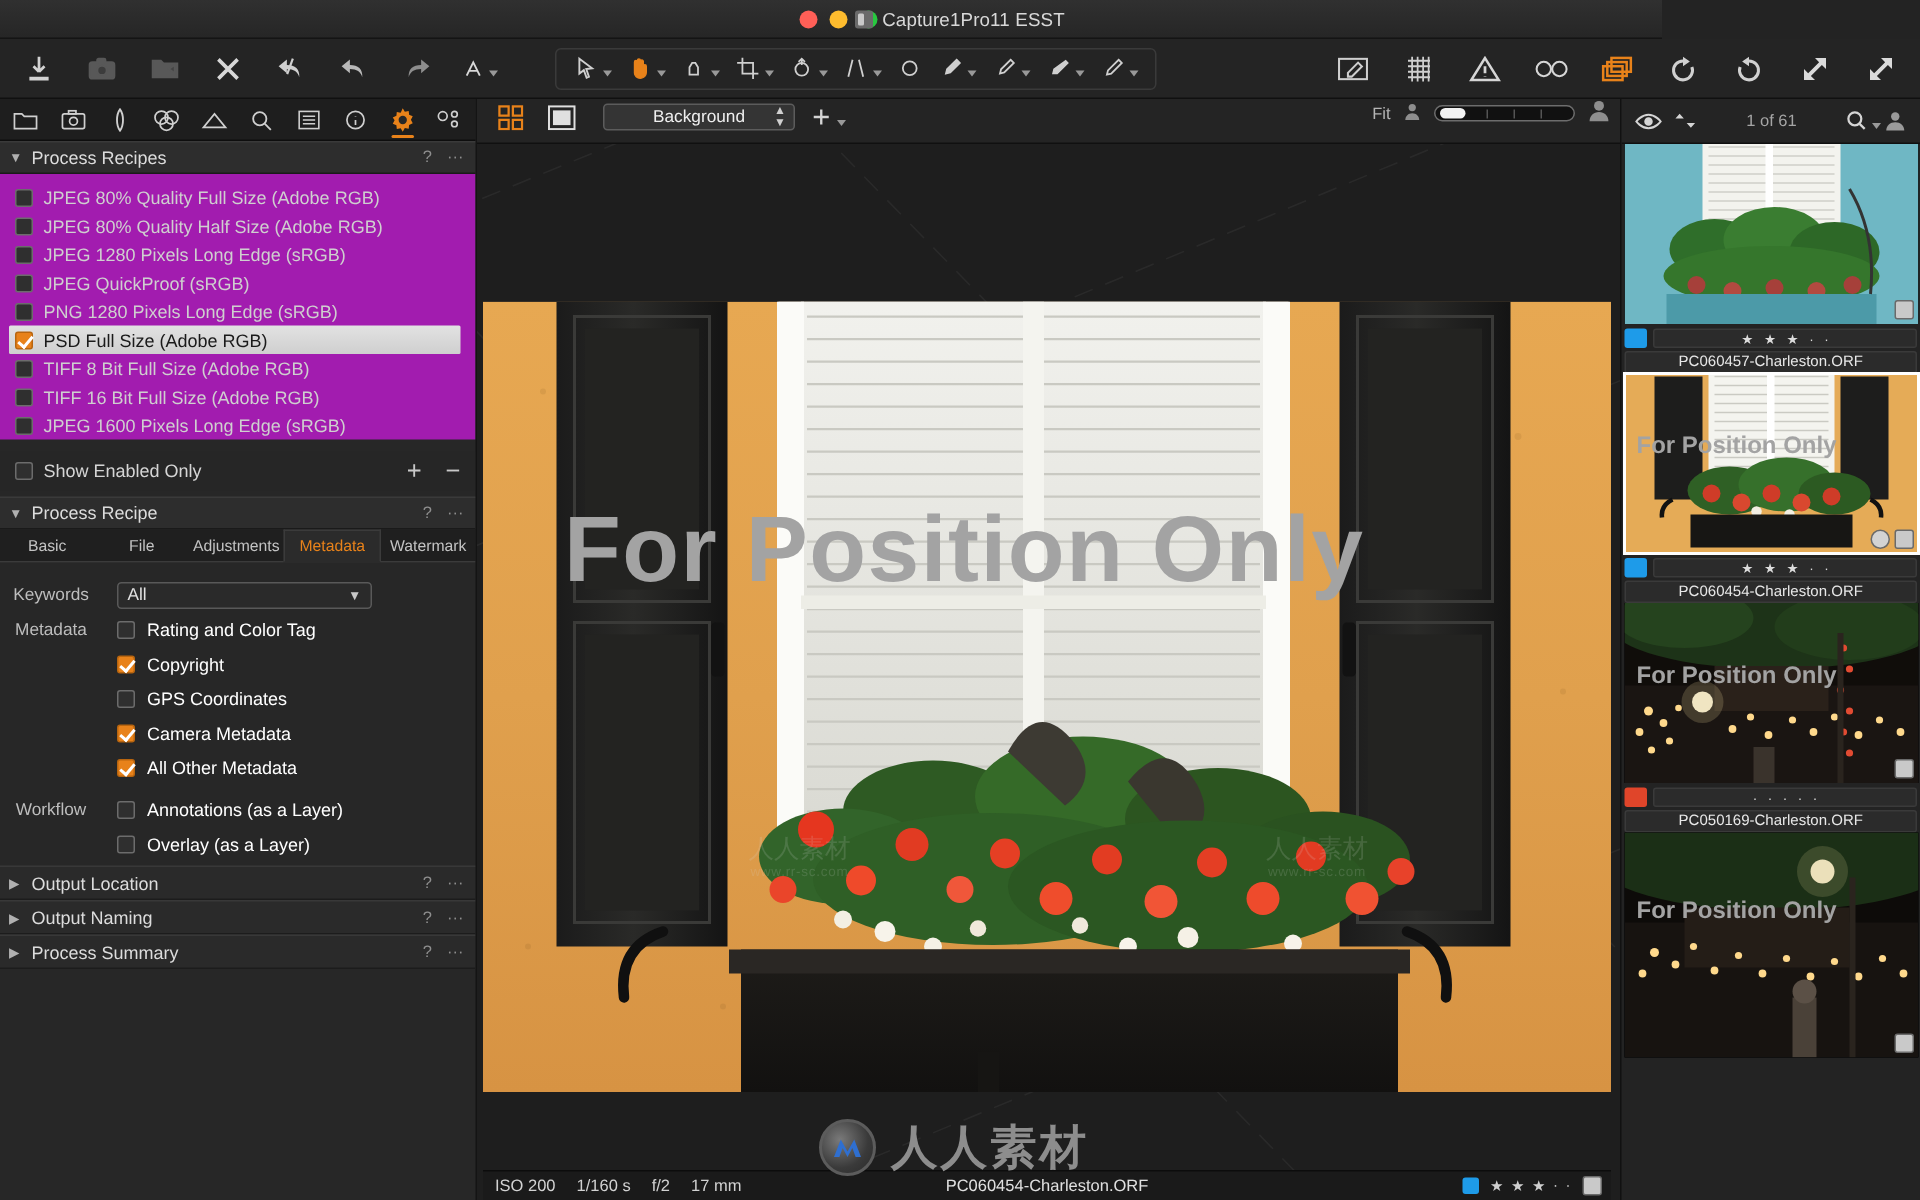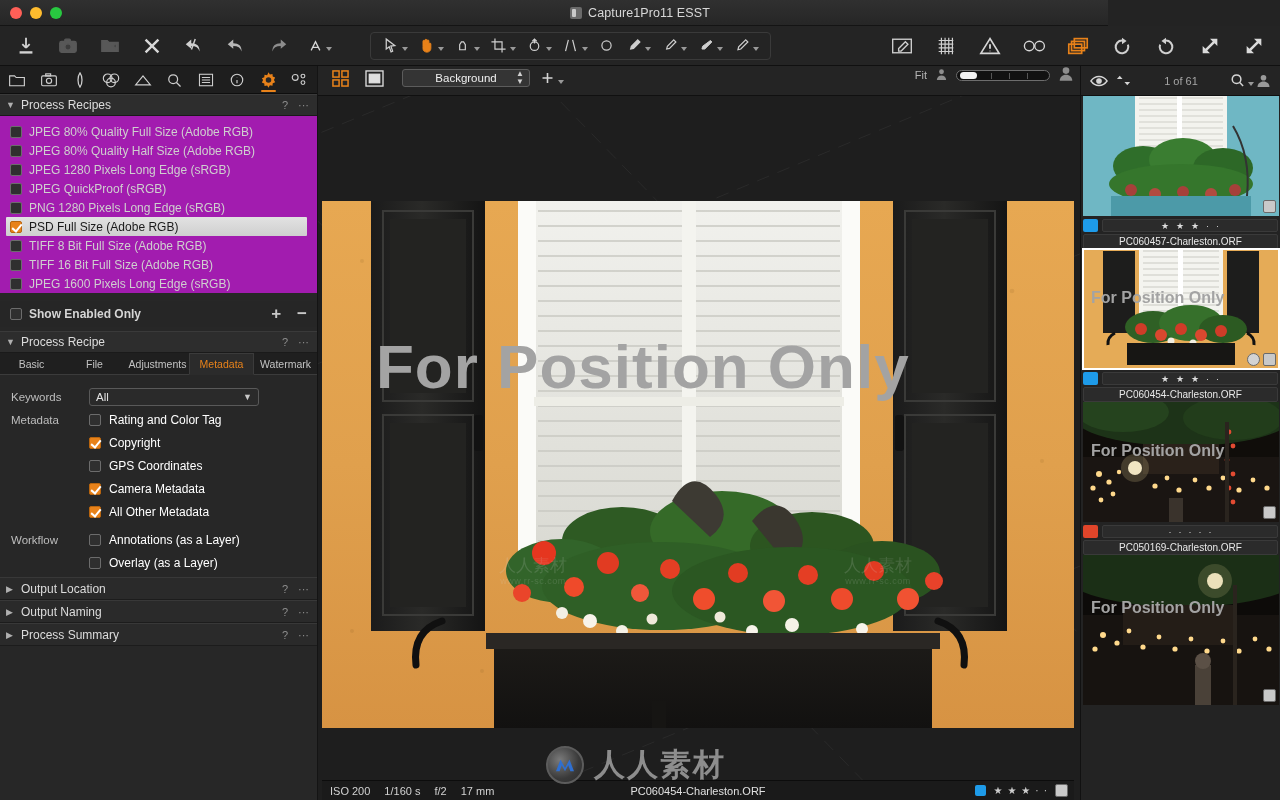--- a/index.html
+++ b/index.html
@@ -11,21 +11,21 @@
     color: #d5d5d5;
     -webkit-font-smoothing: antialiased;
   }
   #app { position: relative; width: 1280px; height: 800px; overflow: hidden; background: #232323; }
 
   
   .titlebar {
     position: absolute; top: 0; left: 0; width: 1108px; height: 26px;
     background: linear-gradient(#303030, #262626);
     border-bottom: 1px solid #141414;
-    display: flex; align-items: center;
+    display: flex; align-items: center; justify-content: center;
   }
   .traffic { display: flex; gap: 8px; margin-left: 10px; }
   .tl { width: 12px; height: 12px; border-radius: 50%; }
   .tl.r { background: #ff5f57; } .tl.y { background: #febc2e; } .tl.g { background: #28c840; }
   .title-center {
     position: absolute; left: 0; width: 1280px; text-align: center;
     font-size: 12.5px; color: #d8d8d8; letter-spacing: .1px;
     display: flex; align-items: center; justify-content: center; gap: 6px;
   }
   .title-icon { width: 12px; height: 12px; background: #6a6a6a; border-radius: 2px; position: relative; display:inline-block;}
@@ -76,34 +76,34 @@
     background:#2f2f2f; margin-right: 7px; flex:none; position:relative;
   }
   .cb.on { background:#e8821a; border-color:#b8650f; }
   .cb.on::after{
     content:""; position:absolute; left:3px; top:0px; width:4px; height:8px;
     border:solid #fff; border-width:0 2px 2px 0; transform:rotate(40deg);
   }
 
   .show-enabled {
     height: 26px; display:flex; align-items:center; padding-left:10px; font-size:12px;
-    background:#262626; position:relative; margin-top:8px;font-weight:bold;
+    background:#262626; position:relative; margin-top:8px;
   }
   .se-btns { position:absolute; right:10px; display:flex; gap:16px; align-items:center; color:#c8c8c8;}
 
   .tabs-row {
     display:flex; height: 22px; background:#1f1f1f; border-bottom:1px solid #3b3b3b;
     font-size: 10.5px; align-items:stretch;
   }
   .rtab { flex:1; display:flex; align-items:center; justify-content:center; color:#c3c3c3; position:relative;}
   .rtab.active { background:#2b2b2b; color:#e8821a; border:1px solid #3b3b3b; border-bottom:1px solid #2b2b2b; margin-bottom:-1px;}
 
   .form { padding: 10px 0 0 0; }
   .frow { display:flex; align-items:center; min-height: 23px; font-size: 12px; }
-  .flabel { width: 78px; text-align: left; padding-right: 10px; color:#bdbdbd; font-size:11.5px; flex:none;margin-left:11px;}
+  .flabel { width: 78px; text-align: center; padding-right: 10px; color:#bdbdbd; font-size:11.5px; flex:none;}
   .fselect {
     width: 170px; height: 18px; background:#2a2a2a; border:1px solid #595959; border-radius:3px;
     display:flex; align-items:center; padding-left:6px; font-size:11.5px; color:#e2e2e2; position:relative;
   }
   .fselect .chev { position:absolute; right:6px; color:#c8c8c8; font-size:9px;}
   .opt { display:flex; align-items:center; font-size:12px; color:#ffffff;}
   .opt .cb { margin-right:8px; }
 
   .collapse-row {
     height: 23px; display:flex; align-items:center; background:#2a2a2a;

